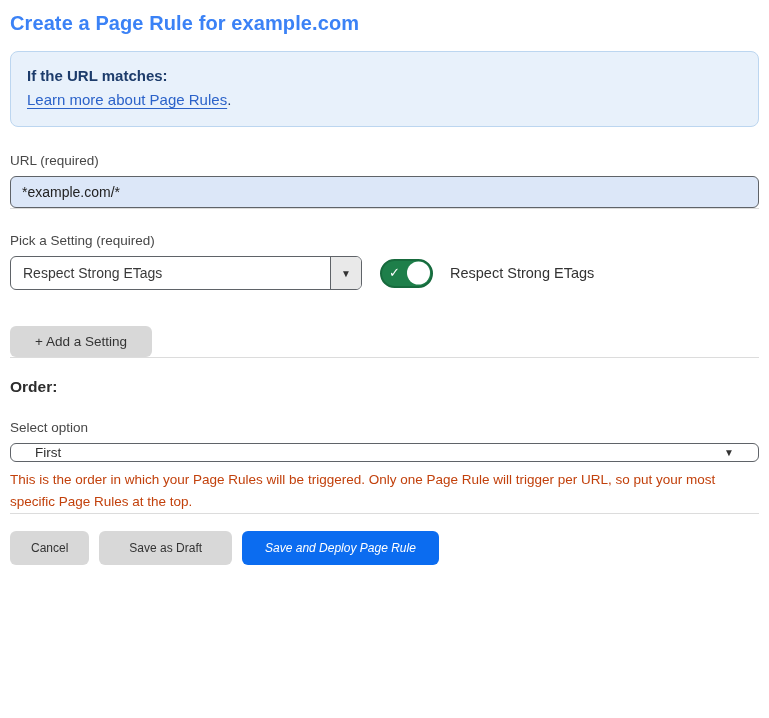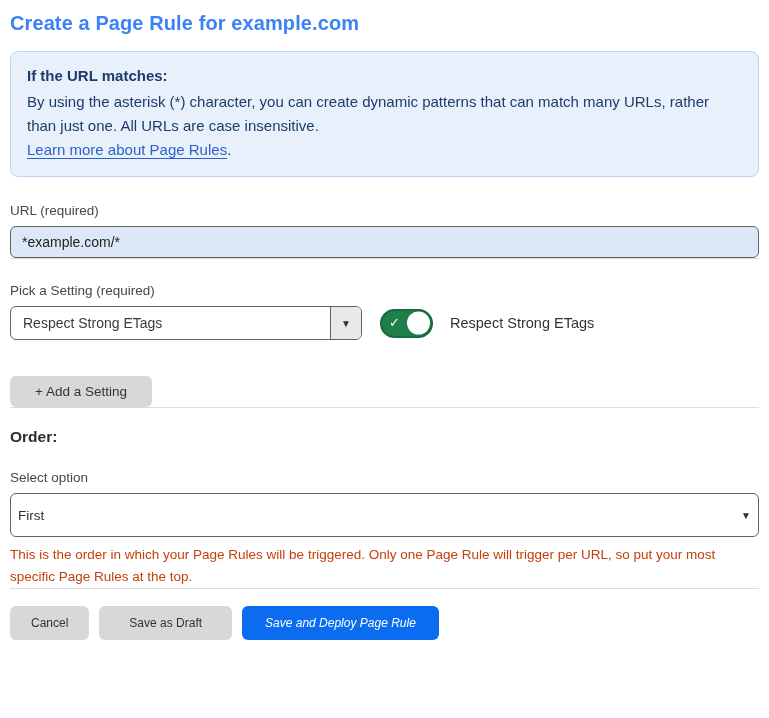--- a/index.html
+++ b/index.html
@@ -119,25 +119,25 @@
     border:none;border-radius:6px;
     padding:0 25px;height:31px;
     font-family:Liberation Sans, sans-serif;
     font-size:13.5px;color:#333;cursor:pointer;
   }
   .divider-2{margin-top:15px;}
   .order-heading{margin-top:20px;}
   .order-label{margin-top:24px;}
   .order-select{
     margin-top:8px;
-    width:749px;height:44px;
+    width:749px;height:19px;
     border:1px solid var(--control-border);
     border-radius:6px;background:#fff;
     display:flex;align-items:center;justify-content:space-between;
-    padding:0 7px;cursor:pointer;
+    padding:0 24px;cursor:pointer;
   }
   .order-select .value{font-size:13.5px;color:#2f2f2f;}
   .order-select .chev{font-size:10px;color:#333;}
   .order-help{
     margin-top:7px;
     font-size:13.5px;color:#c2410c;line-height:22px;
     max-width:745px;
   }
   .divider-3{margin-top:13px;}
   .footer{
@@ -158,21 +158,20 @@
 </style>
 </head>
 <body>
 
 <div class="page">
 
   <h1 class="page-title">Create a Page Rule for example.com</h1>
 
   <div class="info-box">
     <div class="info-heading">If the URL matches:</div>
-    <div class="info-body">By using the asterisk (*) character, you can create dynamic patterns that can match many URLs, rather than just one. All URLs are case insensitive.</div>
     <div><a>Learn more about Page Rules</a><span>.</span></div>
   </div>
 
   <div class="field-label url-label">URL (required)</div>
   <input class="url-input" type="text" value="*example.com/*" style="">
 
   <hr class="divider divider-1">
 
 
   <div class="field-label setting-label">Pick a Setting (required)</div>

